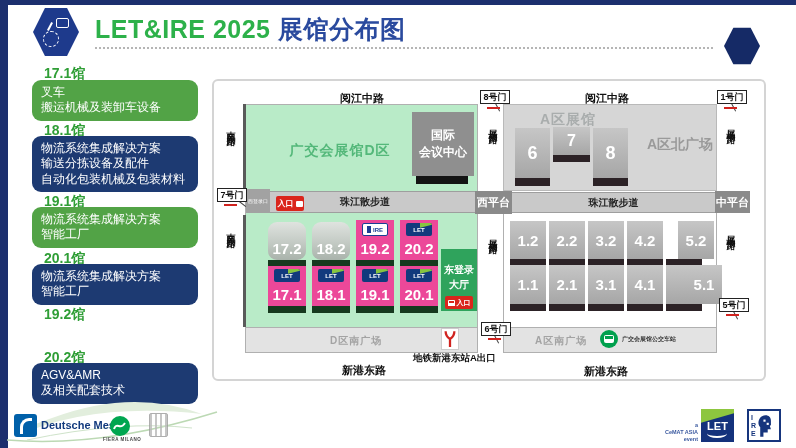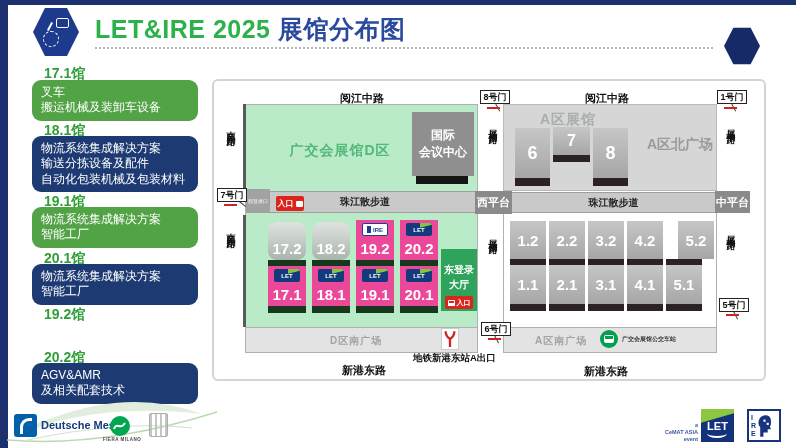--- a/index.html
+++ b/index.html
@@ -309,21 +309,21 @@
   <div class="abs abar" style="left:627px;top:259px;width:36px;height:6px;"></div>
   <div class="abs a-box" style="left:627px;top:265px;width:36px;height:39px;font-size:15px;">
       <span>4.1</span>
     </div>
   <div class="abs abar" style="left:627px;top:304px;width:36px;height:7px;"></div>
 
   <div class="abs a-box" style="left:666px;top:221px;width:36px;height:38px;font-size:15px;margin-left:12px;">
       <span>5.2</span>
     </div>
   <div class="abs abar" style="left:666px;top:259px;width:36px;height:6px;"></div>
-  <div class="abs a-box" style="left:666px;top:265px;width:36px;height:39px;font-size:15px;">
+  <div class="abs a-box" style="left:666px;top:265px;width:36px;height:39px;font-size:15px;padding-left:20px;">
       <span>5.1</span>
     </div>
   <div class="abs abar" style="left:666px;top:304px;width:36px;height:7px;"></div>
 
   <div class="abs plaza" style="left:503px;top:327px;width:214px;height:26px;"></div>
   <div class="abs plaza-label" style="left:535px;top:334px;">A区南广场</div>
   <div class="abs bus-ico">
       <i></i>
     </div>
   <div class="abs bus-text">广交会展馆公交车站</div>

